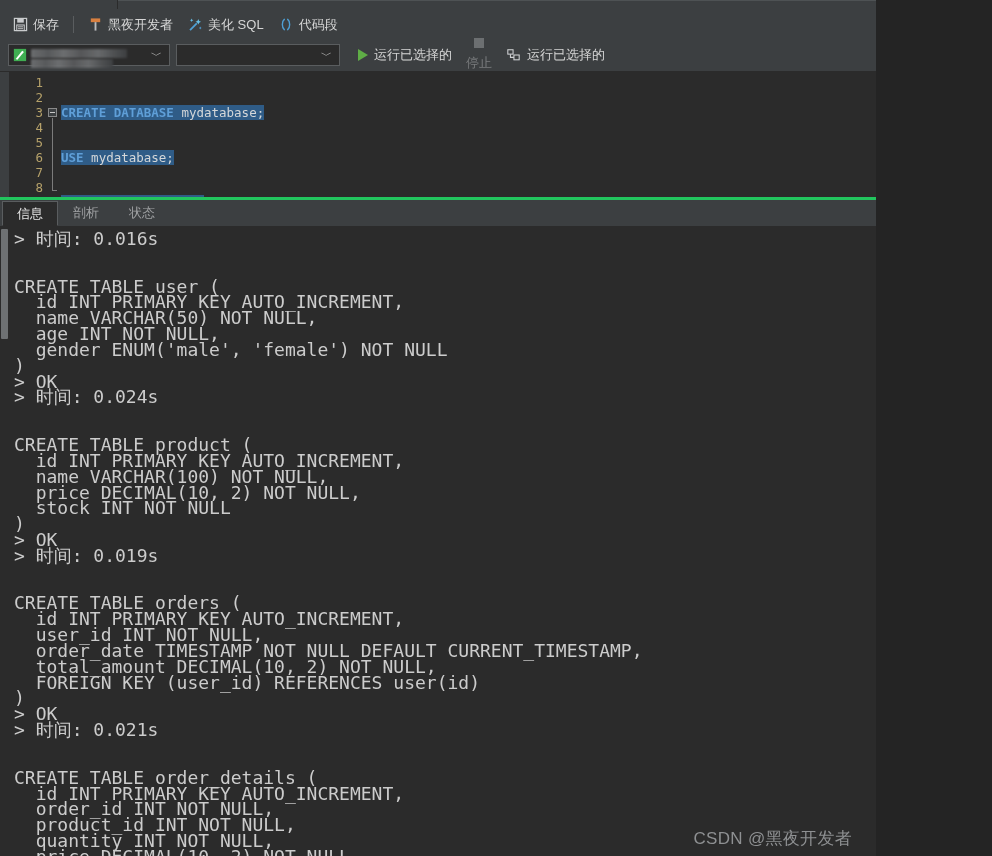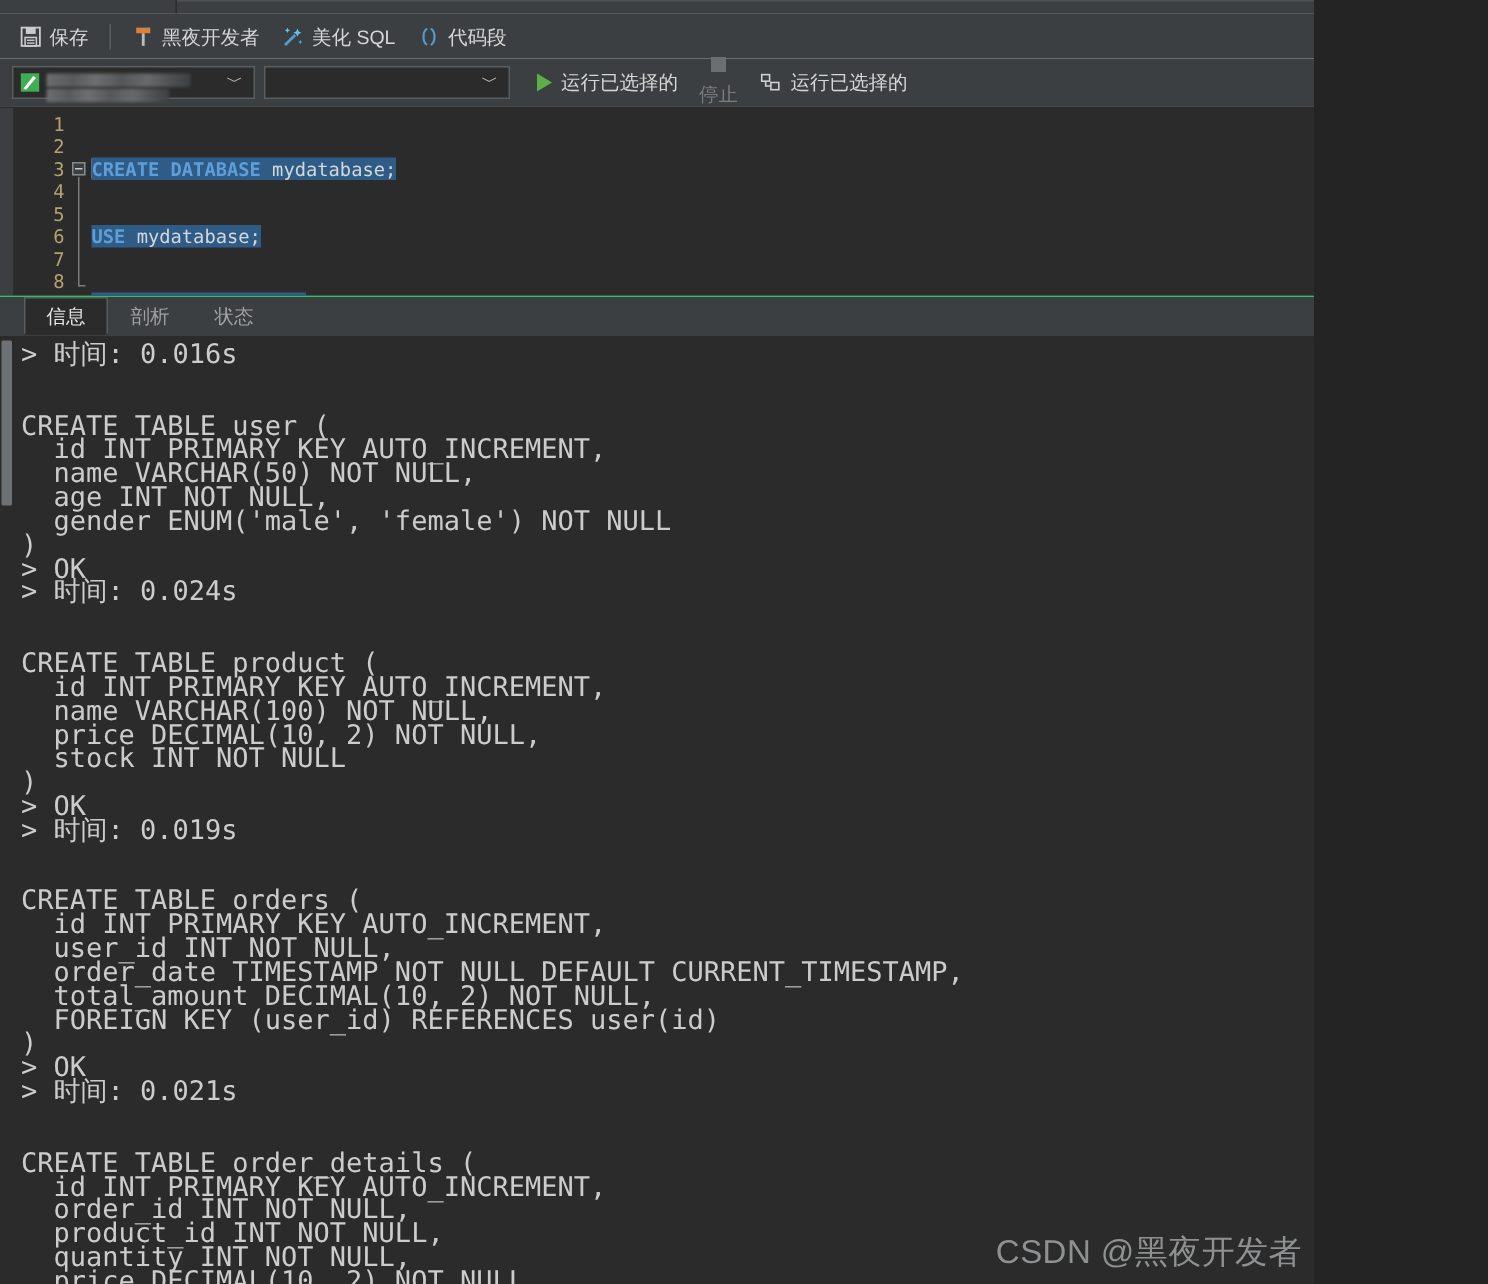--- a/index.html
+++ b/index.html
@@ -225,24 +225,24 @@
     background: #d8d8d8;
     vertical-align: -2px;
     margin-right: -1px;
   }
 
   
   .tabs-row {
     height: 26px;
     background: #3c3f41;
     display: flex;
-    align-items: flex-start;
-    flex: 0 0 auto;
-    border-top: 1px solid #22c55e;
-    padding-left: 16px;
+    align-items: center;
+    flex: 0 0 auto;
+    border-top: 3px solid #22c55e;
+    padding-left: 2px;
   }
   .tab {
     height: 25px;
     display: flex; align-items: center;
     padding: 0 14px;
     font-size: 13px;
     color: #9fa1a3;
     box-sizing: border-box;
     border: 1px solid transparent;
   }
@@ -282,23 +282,23 @@
     font-size: 18px;
     line-height: 15.85px;
     color: #ccc;
     white-space: pre;
     padding: 4px 0 0 5px;
     overflow: hidden;
   }
 
   .watermark {
     position: absolute;
-    right: 8px;
+    right: 24px;
     bottom: 6px;
-    font-size: 22px;
+    font-size: 17px;
     color: #8e9092;
     font-family: "Liberation Sans", sans-serif;
     letter-spacing: .3px;
   }
 </style>
 </head>
 <body>
 
 <div id="app">
 

